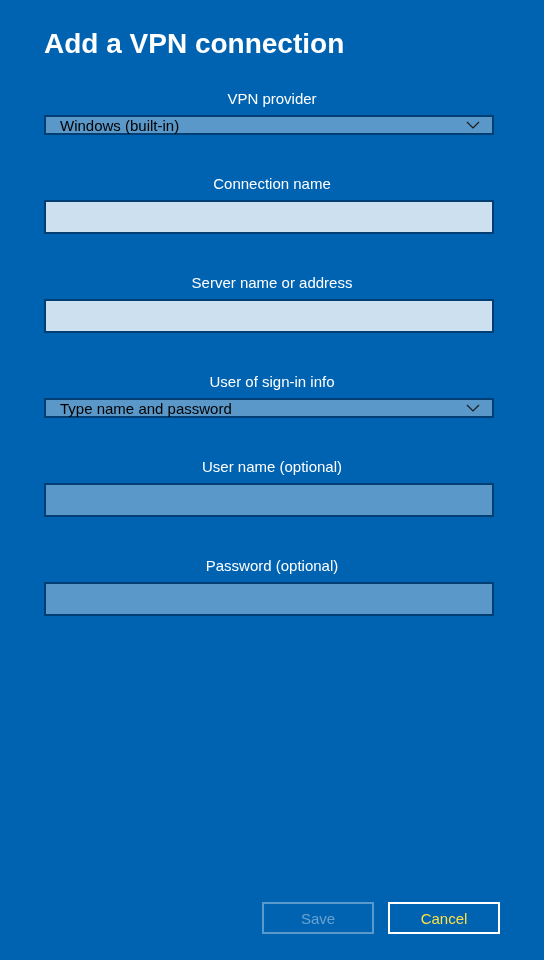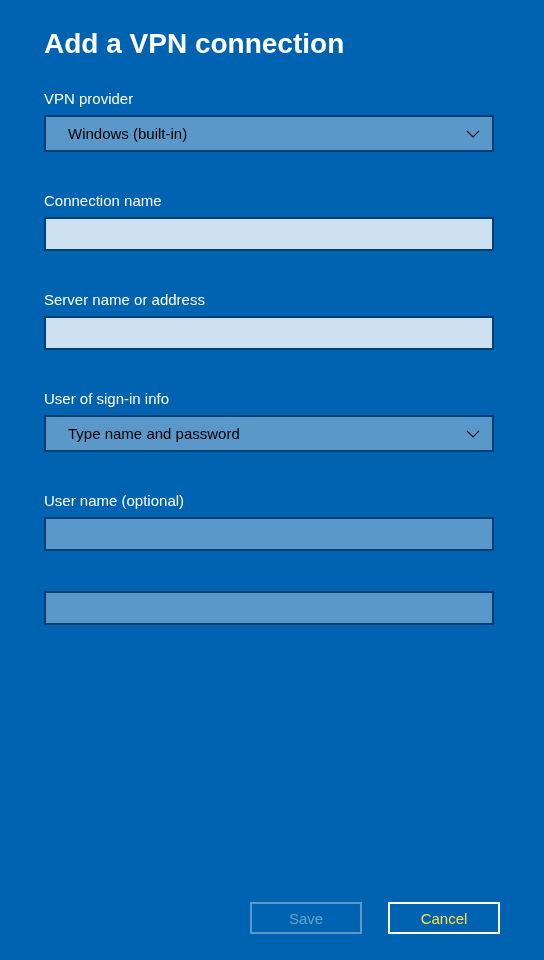--- a/index.html
+++ b/index.html
@@ -20,30 +20,31 @@
       margin-bottom: 30px;
     }
     .field {
       margin-bottom: 40px;
     }
     .field-label {
       font-size: 15px;
       font-weight: 400;
       margin-bottom: 8px;
       display: block;
+      text-align: center;
     }
     .dropdown {
       position: relative;
       width: 450px;
-      height: 37px;
+      height: 20px;
       background: #5a98c9;
       border: 2px solid #003e74;
       display: flex;
       align-items: center;
-      padding: 0 22px;
+      padding: 0 14px;
       cursor: pointer;
     }
     .dropdown-value {
       color: #000000;
       font-size: 15px;
       flex: 1;
     }
     .dropdown-chevron {
       width: 14px;
       height: 8px;
@@ -66,21 +67,21 @@
       font-family: 'Segoe UI', Tahoma, sans-serif;
     }
     .text-input.dim {
       background: #5a98c9;
     }
     .button-row {
       position: absolute;
       bottom: 26px;
       right: 44px;
       display: flex;
-      gap: 26px;
+      gap: 14px;
       padding-left: 32px;
     }
     .btn {
       height: 32px;
       min-width: 112px;
       font-size: 15px;
       font-family: 'Segoe UI', Tahoma, sans-serif;
       cursor: pointer;
       display: flex;
       align-items: center;
@@ -140,20 +141,21 @@
       </span>
     </div>
   </div>
 
   <div class="field">
     <label class="field-label">User name (optional)</label>
     <input type="text" class="text-input dim" value="" style="">
   </div>
 
   <div class="field">
+    <label class="field-label">Password (optional)</label>
     <input type="password" class="text-input dim" value="" style="">
   </div>
 </div>
 
 <div class="button-row">
   <button class="btn btn-save">Save</button>
   <button class="btn btn-cancel">Cancel</button>
 </div>
 
 </body></html>

